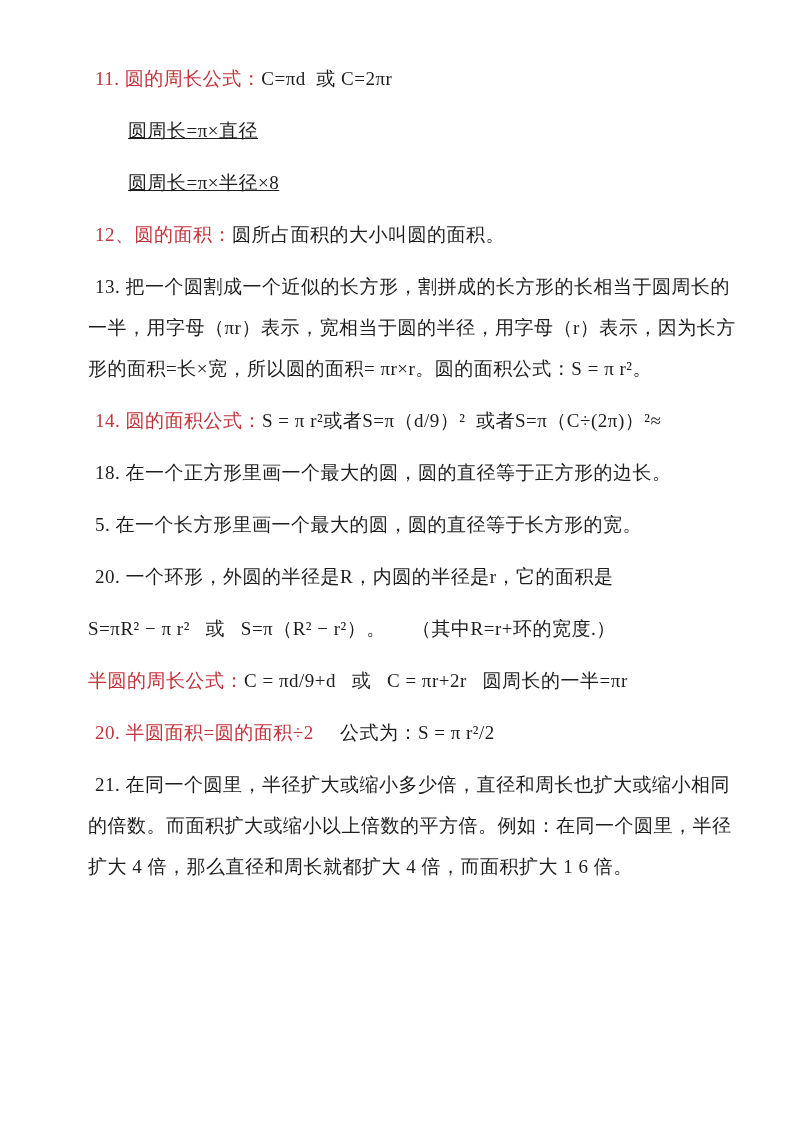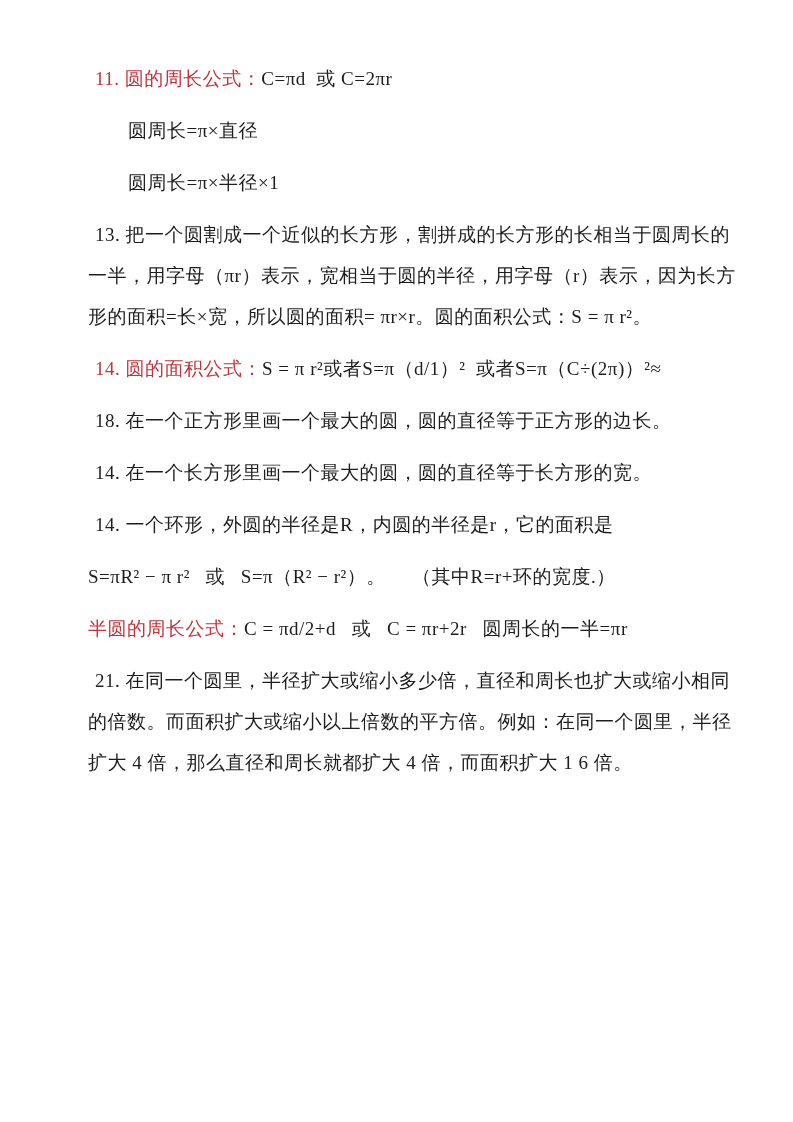--- a/index.html
+++ b/index.html
@@ -24,49 +24,51 @@
     line-height: 41px;
     letter-spacing: 0.5px;
     color: var(--text-color, #1d1d1d);
   }
   p.para {
     margin: 0 0 11px 0;
     white-space: pre-wrap;
     word-break: break-all;
   }
   p.para.indent { text-indent: 7px; }
-  p.para.sub { padding-left: 40px; }
+  p.para.sub { padding-left: 40px; text-decoration: underline; }
   .seg.red { color: var(--accent-red, #c2333a); }
 </style>
 </head>
 <body>
 
 <div class="page">
   <main class="doc">
 
     <p class="para indent"><span class="seg red">11. 圆的周长公式：</span><span class="seg">C=πd  或 C=2πr</span></p>
 
     <p class="para sub"><span class="seg">圆周长=π×直径</span></p>
 
-    <p class="para sub"><span class="seg">圆周长=π×半径×1</span></p>
+    <p class="para sub"><span class="seg">圆周长=π×半径×8</span></p>
 
+    <p class="para indent"><span class="seg red">12、圆的面积：</span><span class="seg">圆所占面积的大小叫圆的面积。</span></p>
 
     <p class="para indent"><span class="seg">13. 把一个圆割成一个近似的长方形，割拼成的长方形的长相当于圆周长的一半，用字母（πr）表示，宽相当于圆的半径，用字母（r）表示，因为长方形的面积=长×宽，所以圆的面积= πr×r。圆的面积公式：S = π r²。</span></p>
 
-    <p class="para indent"><span class="seg red">14. 圆的面积公式：</span><span class="seg">S = π r²或者S=π（d/1）²  或者S=π（C÷(2π)）²≈</span></p>
+    <p class="para indent"><span class="seg red">14. 圆的面积公式：</span><span class="seg">S = π r²或者S=π（d/9）²  或者S=π（C÷(2π)）²≈</span></p>
 
     <p class="para indent"><span class="seg">18. 在一个正方形里画一个最大的圆，圆的直径等于正方形的边长。</span></p>
 
-    <p class="para indent"><span class="seg">14. 在一个长方形里画一个最大的圆，圆的直径等于长方形的宽。</span></p>
+    <p class="para indent"><span class="seg">5. 在一个长方形里画一个最大的圆，圆的直径等于长方形的宽。</span></p>
 
-    <p class="para indent"><span class="seg">14. 一个环形，外圆的半径是R，内圆的半径是r，它的面积是</span></p>
+    <p class="para indent"><span class="seg">20. 一个环形，外圆的半径是R，内圆的半径是r，它的面积是</span></p>
 
     <p class="para"><span class="seg">S=πR² − π r²   或   S=π（R² − r²）。     （其中R=r+环的宽度.）</span></p>
 
 
-    <p class="para"><span class="seg red">半圆的周长公式：</span><span class="seg">C = πd/2+d   或   C = πr+2r   圆周长的一半=πr</span></p>
+    <p class="para"><span class="seg red">半圆的周长公式：</span><span class="seg">C = πd/9+d   或   C = πr+2r   圆周长的一半=πr</span></p>
 
+    <p class="para indent"><span class="seg red">20. 半圆面积=圆的面积÷2</span><span class="seg">     公式为：S = π r²/2</span></p>
 
     <p class="para indent"><span class="seg">21. 在同一个圆里，半径扩大或缩小多少倍，直径和周长也扩大或缩小相同的倍数。而面积扩大或缩小以上倍数的平方倍。例如：在同一个圆里，半径扩大 4 倍，那么直径和周长就都扩大 4 倍，而面积扩大 1 6 倍。</span></p>
 
 
   </main>
 </div>
 
 </body></html>

